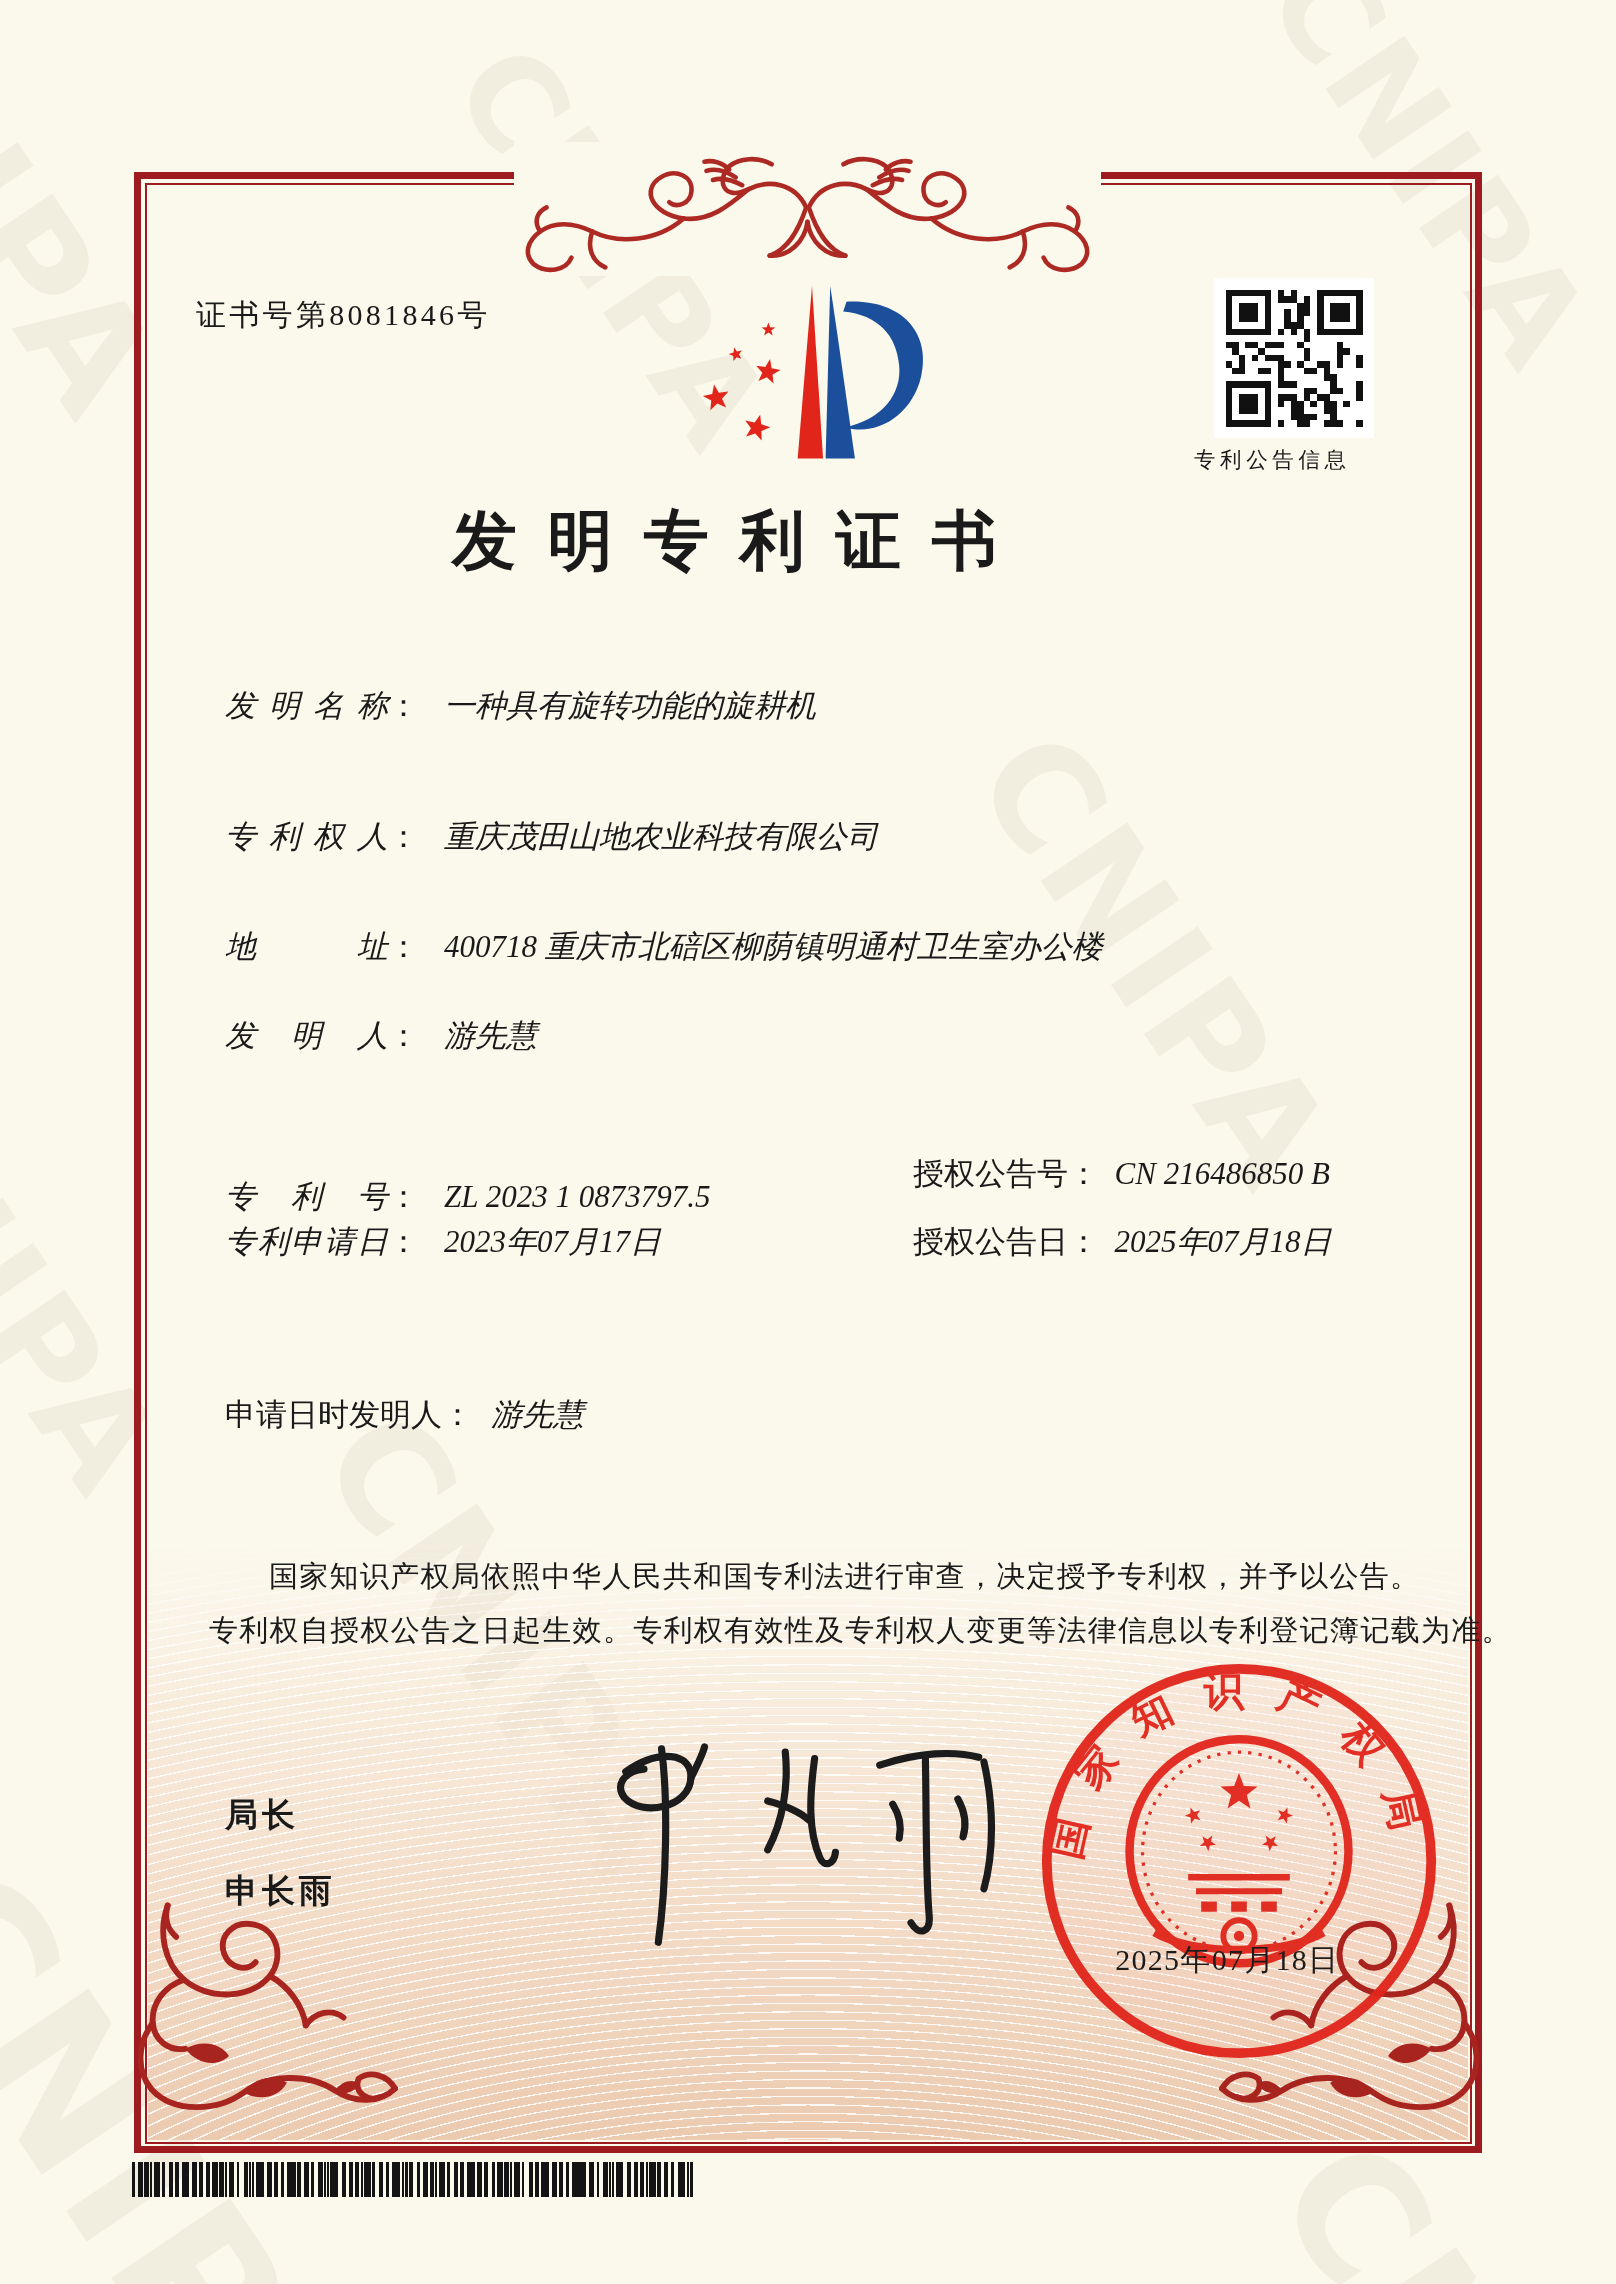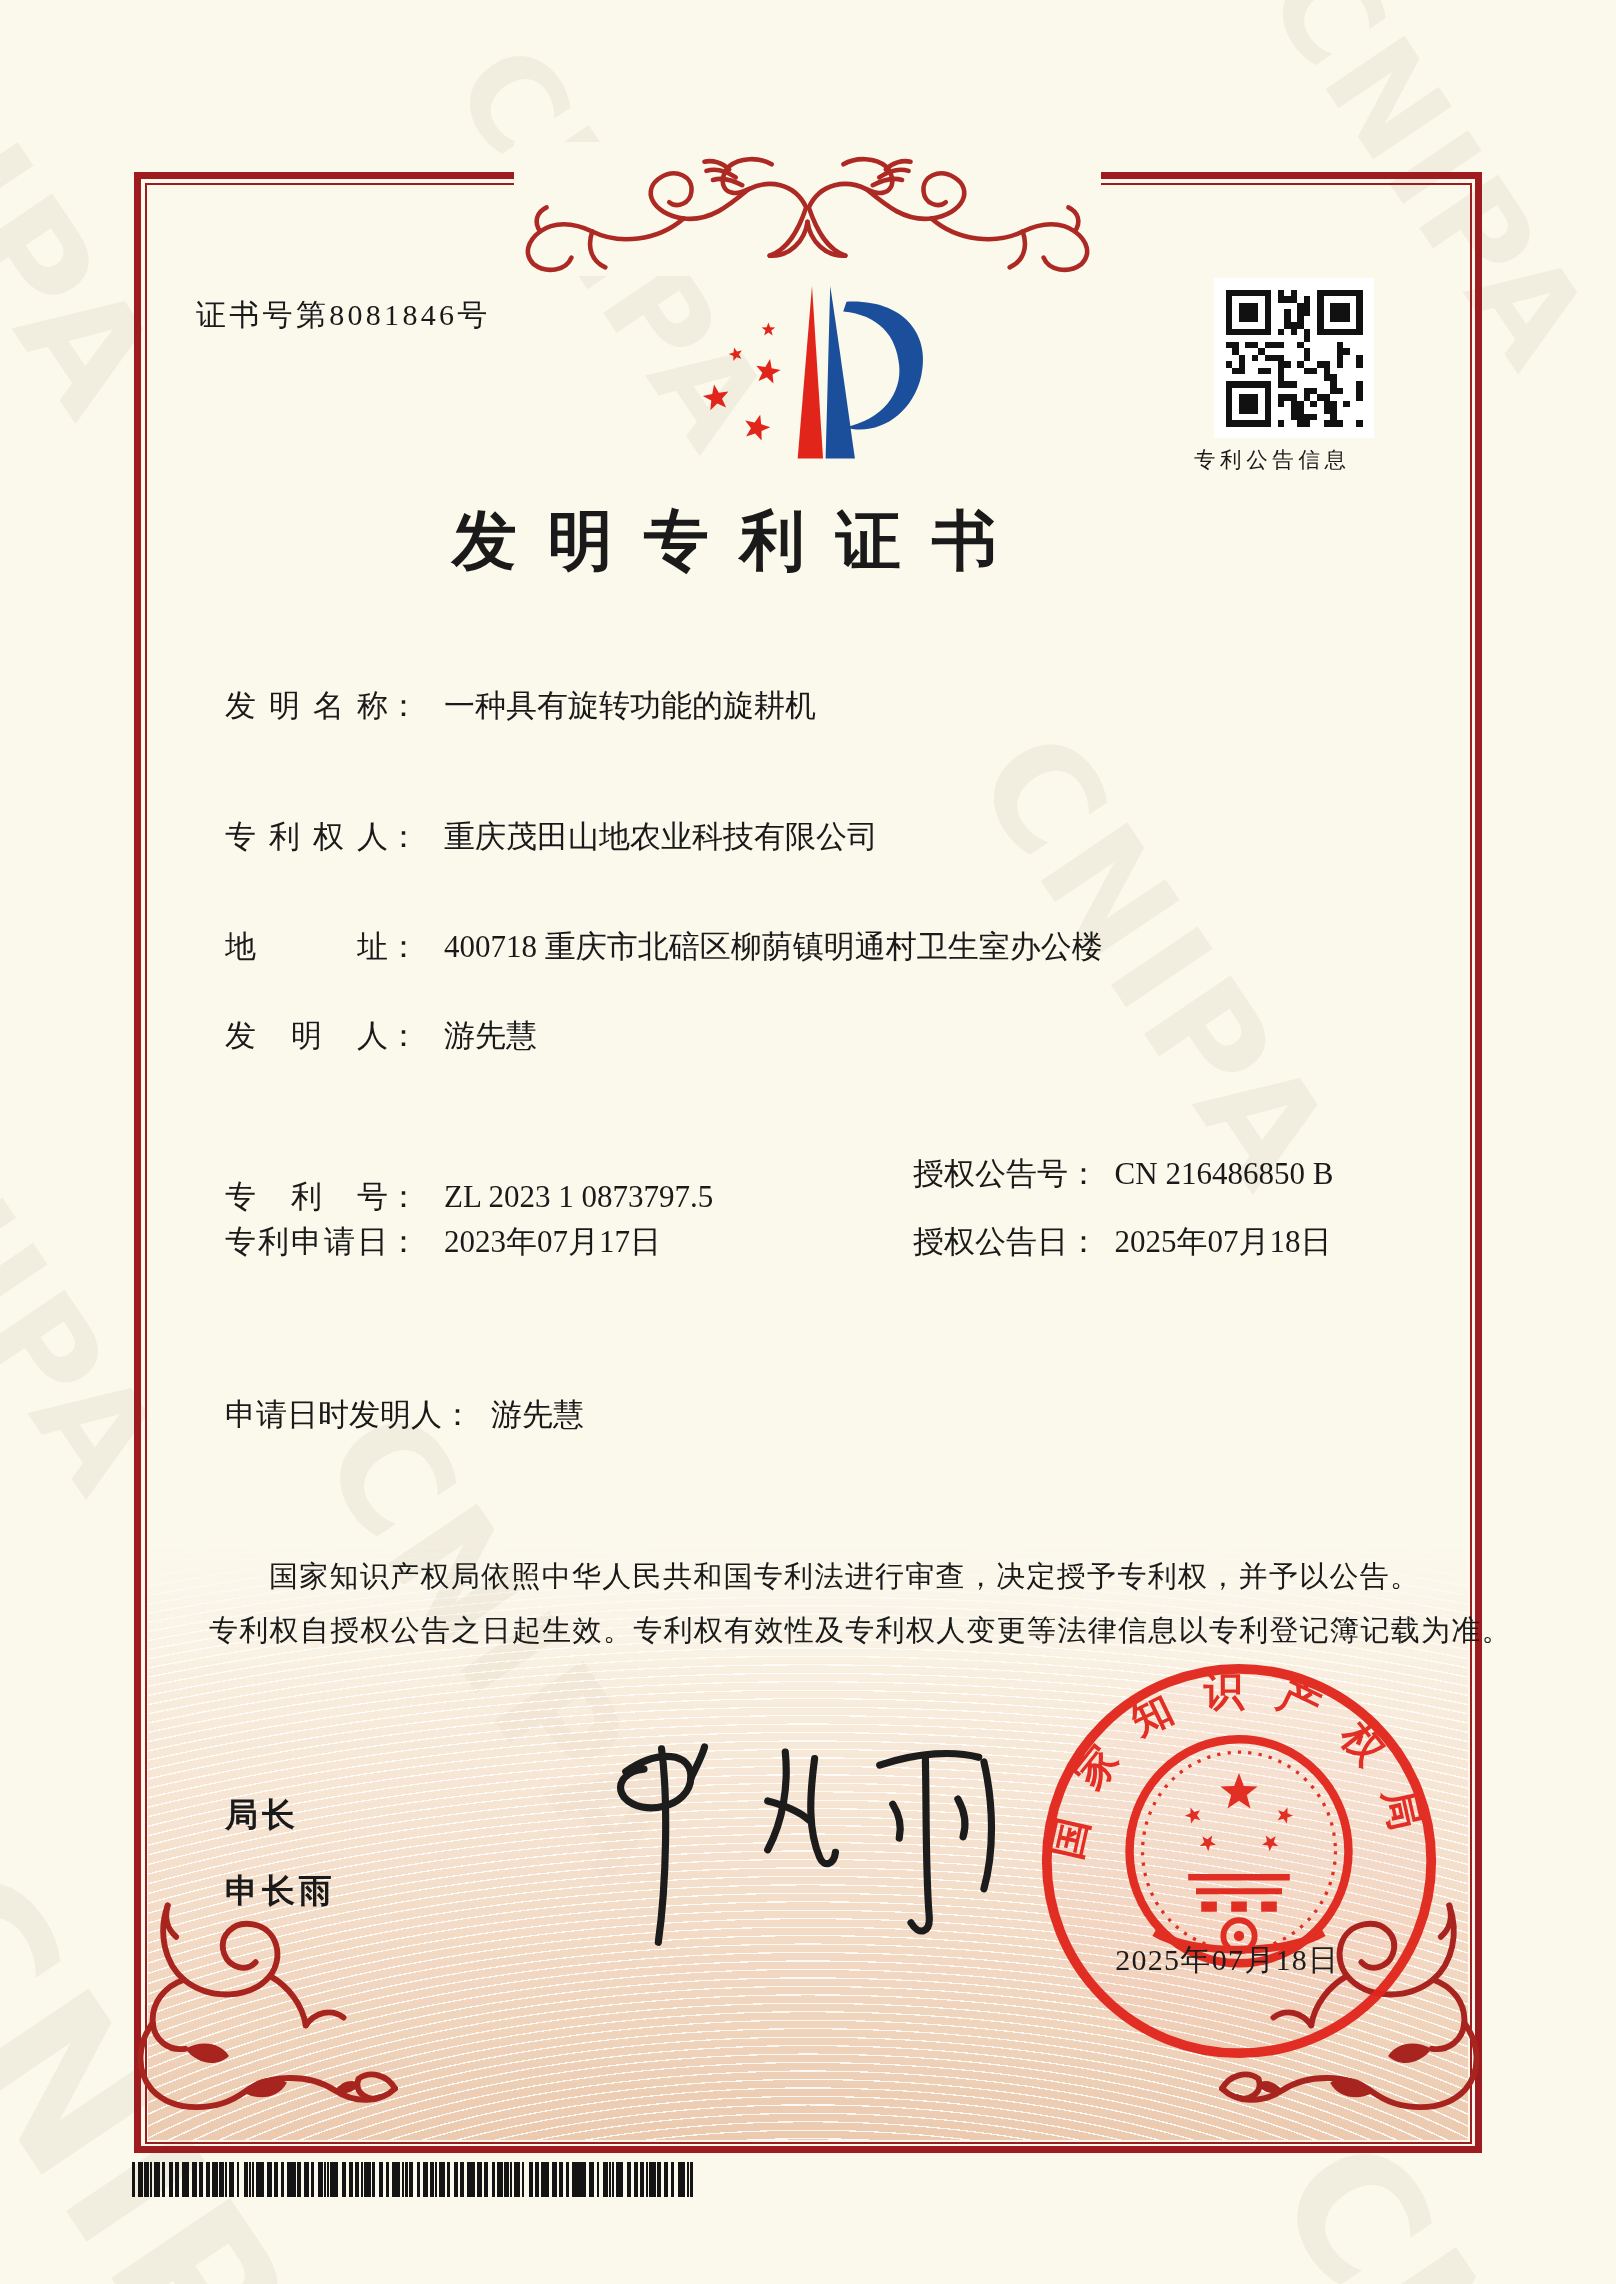--- a/index.html
+++ b/index.html
@@ -42,22 +42,22 @@
   .qr-grid{position:absolute;left:11.7px;top:11.7px;width:137px;height:137px;
     display:grid;grid-template-columns:repeat(21,1fr);grid-template-rows:repeat(21,1fr);}
   .qr-grid div{width:100%;height:100%;}
   .qr-grid .on{background:#111;}
   .qr-caption{position:absolute;left:1194px;top:445px;width:200px;
     font-size:21.5px;letter-spacing:4.6px;}
   .title{position:absolute;left:134px;top:497px;width:1196px;text-align:center;
     font-size:65px;font-weight:700;letter-spacing:31px;padding-left:15.6px;box-sizing:border-box;}
   
   .row{position:absolute;left:225px;font-size:31px;white-space:nowrap;}
-  .row .jl{display:inline-block;width:163px;text-align:justify;text-align-last:justify;vertical-align:bottom;}
-  .row .val{margin-left:25px;}
+  .row .jl{display:inline-block;width:163px;text-align:justify;text-align-last:justify;vertical-align:bottom;font-style:italic;}
+  .row .val{margin-left:25px;font-style:italic;}
   .row.long .val{margin-left:18px;}
   .row.rcol{left:913px;}
   .row.rcol .val{margin-left:15.6px;}
   
   .stmt{position:absolute;left:209px;width:1226px;font-size:29px;letter-spacing:1.3px;white-space:nowrap;}
   .stmt.l1{top:1557px;text-indent:60px;}
   .stmt.l2{top:1611px;}
   
   .signer{position:absolute;left:225px;font-family:"Liberation Sans","DejaVu Sans",sans-serif;
     font-weight:700;font-size:33px;letter-spacing:3.9px;}

